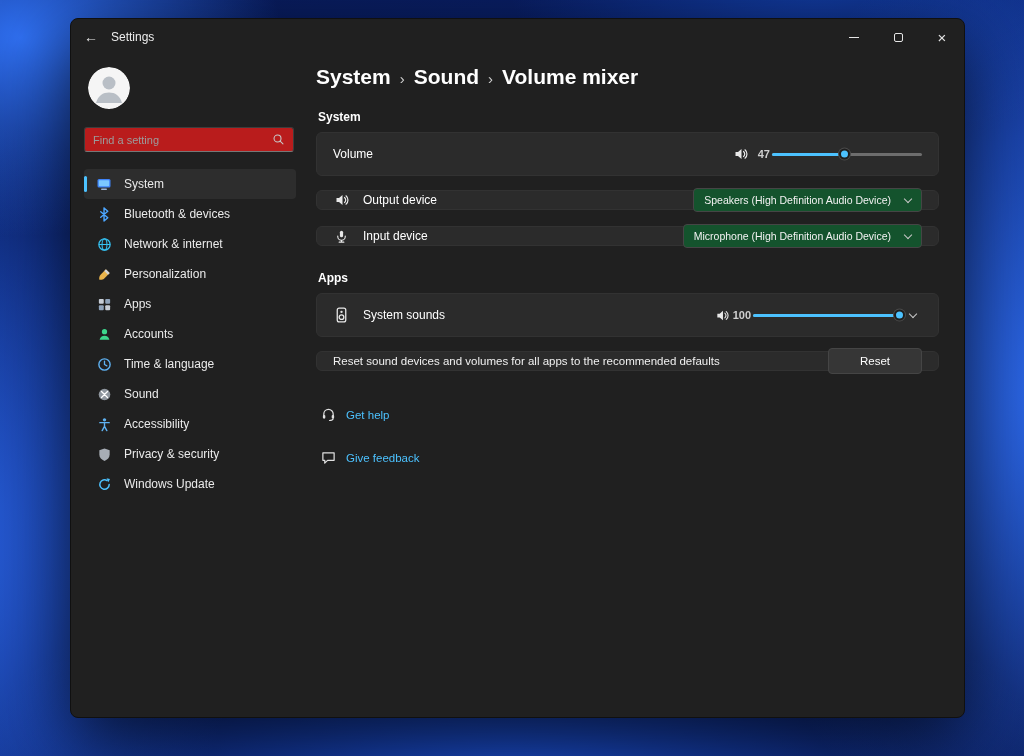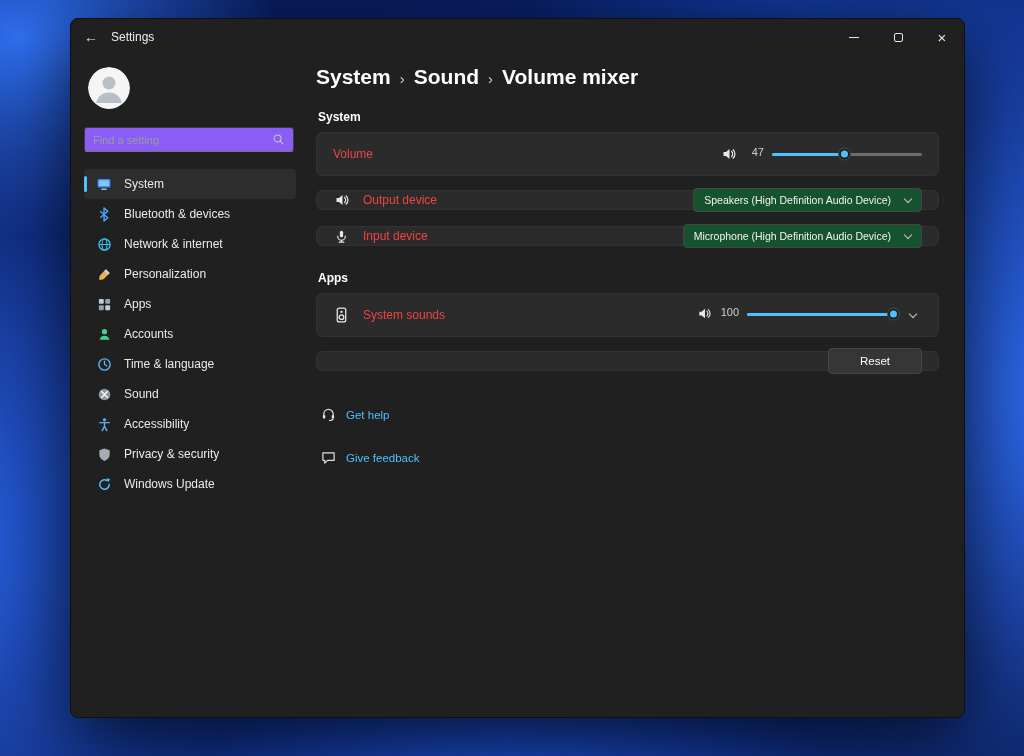--- a/index.html
+++ b/index.html
@@ -34,21 +34,21 @@
   .cap-btn { width:44px; height:36px; display:flex; align-items:center; justify-content:center; color:#e6e6e6; }
   .min-line { width:10px; height:1px; background:#e6e6e6; }
   .max-box { width:9px; height:9px; border:1px solid #e6e6e6; border-radius:2px; }
   .cap-btn.close { font-size:15px; }
 
   .window-body { flex:1; display:flex; min-height:0; }
 
   
   .sidebar { width:235px; flex:0 0 auto; padding:6px 0 0 13px; }
   .avatar { width:42px; height:42px; border-radius:50%; overflow:hidden; margin:6px 0 18px 4px; }
-  .searchbox { width:210px; height:25px; background:#8b5cf6; border:1px solid #3d3d3d;
+  .searchbox { width:210px; height:25px; background:#b91c1c; border:1px solid #3d3d3d;
                border-bottom:1px solid #777; border-radius:3px; display:flex; align-items:center; padding:0 8px; }
   .searchbox input { flex:1; background:transparent; border:none; outline:none; color:#ddd; font-size:11px; }
   .searchbox input::placeholder { color:#9c9c9c; }
   .nav { margin-top:17px; display:flex; flex-direction:column; }
   .nav-item { position:relative; height:30px; width:212px; display:flex; align-items:center; gap:12px;
               padding:0 10px 0 12px; border-radius:4px; font-size:12px; color:#eaeaea; margin-bottom:0; }
   .nav-item.selected { background:#2d2d2d; }
   .sel-pill { position:absolute; left:0; top:7px; width:3px; height:16px; border-radius:2px; background:var(--accent,#4cc2ff); }
   .nav-ico { width:16px; height:16px; flex:0 0 auto; display:flex; align-items:center; justify-content:center; }
 
@@ -59,24 +59,24 @@
   .crumb-sep { font-size:15px; color:#cfcfcf; font-weight:400; padding-top:3px; }
   .section-h { font-size:12px; font-weight:700; color:#fff; margin:21px 0 8px 2px; }
   .section-h.apps { margin-top:25px; }
 
   .card { background:#2b2b2b; border:1px solid #323232; border-radius:6px;
           display:flex; align-items:center; padding:0 16px; }
   .h44 { height:44px; }
   .h36 { height:20px; }
   .mb14 { margin-bottom:14px; }
   .mb16 { margin-bottom:16px; }
-  .card-label { font-size:12px; color:#ef4444; }
+  .card-label { font-size:12px; color:#ffffff; }
   .card-ico { width:17px; height:17px; display:flex; align-items:center; justify-content:center; margin-right:13px; }
 
-  .right-group { margin-left:auto; display:flex; gap:8px; }
+  .right-group { margin-left:auto; display:flex; align-items:center; gap:2px;font-weight:bold; }
   .vol-num { font-size:11px; color:#cfcfcf; min-width:19px; text-align:right; }
 
   .slider { position:relative; width:150px; height:16px; display:flex; align-items:center; }
   .slider-track { position:absolute; left:0; right:0; height:3px; background:#6d6d6d; border-radius:2px; }
   .slider-fill { position:absolute; left:0; height:3px; background:var(--accent,#4cc2ff); border-radius:2px; }
   .slider-thumb { position:absolute; right:-7px; top:50%; transform:translateY(-50%);
                   width:11px; height:11px; border-radius:50%; background:var(--accent,#4cc2ff);
                   border:2px solid #1e1e1e; box-shadow:0 0 0 1px #4a4a4a; }
 
   .select { margin-left:auto; display:flex; align-items:center; gap:14px; background:#14532d;
@@ -332,20 +332,21 @@
                 <div class="slider-thumb"></div>
               </div>
             </div>
             <span class="expander">
               <span class="chev"></span>
             </span>
           </div>
         </div>
 
         <div class="card h36">
+          <span class="reset-text">Reset sound devices and volumes for all apps to the recommended defaults</span>
           <button class="reset-btn">Reset</button>
         </div>
 
         <div class="links">
           <div class="link-row">
             <svg viewBox="0 0 16 16" width="15" height="15">
               <path d="M3 9 V7.5 A5 5 0 0 1 13 7.5 V9" fill="none" stroke="#e0e0e0" stroke-width="1.3" stroke-linecap="round"></path>
               <rect x="2" y="8.5" width="2.6" height="4" rx="1.2" fill="#e0e0e0"></rect>
               <rect x="11.4" y="8.5" width="2.6" height="4" rx="1.2" fill="#e0e0e0"></rect>
               <path d="M13 12.5 C12.5 14 10.5 14.3 9 14.3" stroke="#e0e0e0" stroke-width="1.1" fill="none" stroke-linecap="round"></path>

